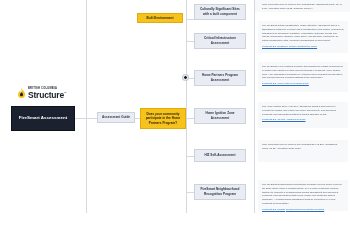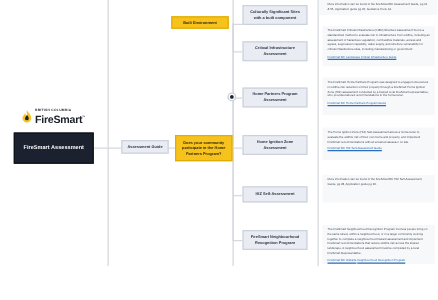--- a/index.html
+++ b/index.html
@@ -106,21 +106,21 @@
 
   <div class="logo-wrap">
     <span class="flame">
       <svg width="9" height="11" viewBox="0 0 18 22">
         <path d="M9 0 C11 5 16 7 16 13 A7 7 0 0 1 2 13 C2 9 5 8 6 5 C7 8 9 8 9 11 C10 8 8 5 9 0 Z" fill="#f6c21b"></path>
         <path d="M9 8 C10.5 10 12 11 12 13.5 A3 3 0 0 1 6 13.5 C6 11.5 8 10.5 9 8 Z" fill="#1b212e"></path>
       </svg>
     </span>
     <span class="logo-text">
       <span class="logo-bc">BRITISH COLUMBIA</span>
-      <span class="logo-fs"><span>FireSmart</span><span class="logo-tm">™</span></span>
+      <span class="logo-fs"><span>Structure</span><span class="logo-tm">™</span></span>
     </span>
   </div>
 
   <div class="root-node">
     <span class="root-label">FireSmart Assessment</span>
   </div>
 
   <div class="node" style="left:97px; top:112px; width:38px; height:11px;">
     <span class="node-label">Assessment Guide</span>
   </div>

